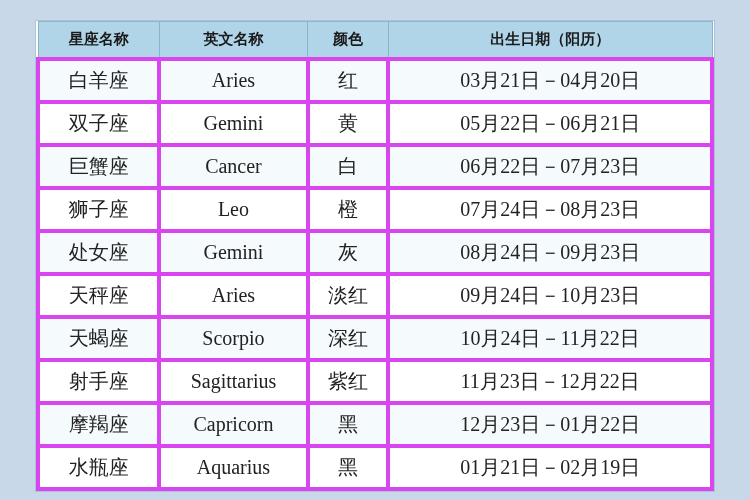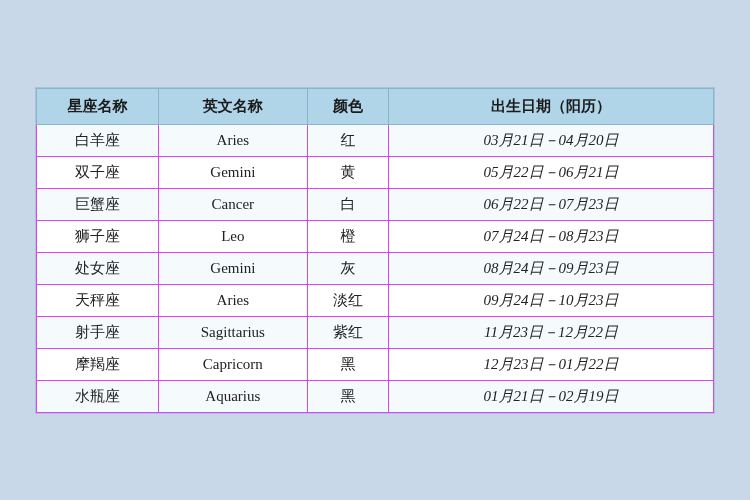--- a/index.html
+++ b/index.html
@@ -29,34 +29,34 @@
       font-weight: bold;
       text-align: center;
       padding: 8px 4px;
       border: 1px solid #8ab4cc;
       font-size: 15px;
       margin-top: 37px;
     }
     tbody tr td {
       text-align: center;
       padding: 6px 4px;
-      border: 1px solid #d946ef;
+      border: 4px solid #d946ef;
       color: #222;
-      font-size: 15px;
+      font-size: 20px;
     }
     tbody tr:nth-child(odd) {
       background-color: #f5fafd;
     }
     tbody tr:nth-child(even) {
       background-color: #ffffff;
     }
     td.col-name { width: 18%; }
     td.col-en   { width: 22%; margin-top: 20px; }
     td.col-color{ width: 12%; }
-    td.col-date { width: 48%; font-style: italic; }
+    td.col-date { width: 48%; }
   </style>
 </head>
 <body>
 
 <div class="table-container">
   <table>
     <thead>
       <tr>
         <th>星座名称</th>
         <th>英文名称</th>
@@ -95,20 +95,26 @@
           <td class="col-color">灰</td>
           <td class="col-date">08月24日－09月23日</td>
         </tr>
         <tr>
           <td class="col-name">天秤座</td>
           <td class="col-en">Aries</td>
           <td class="col-color">淡红</td>
           <td class="col-date">09月24日－10月23日</td>
         </tr>
         <tr>
+          <td class="col-name">天蝎座</td>
+          <td class="col-en">Scorpio</td>
+          <td class="col-color">深红</td>
+          <td class="col-date">10月24日－11月22日</td>
+        </tr>
+        <tr>
           <td class="col-name">射手座</td>
           <td class="col-en">Sagittarius</td>
           <td class="col-color">紫红</td>
           <td class="col-date">11月23日－12月22日</td>
         </tr>
         <tr>
           <td class="col-name">摩羯座</td>
           <td class="col-en">Capricorn</td>
           <td class="col-color">黑</td>
           <td class="col-date">12月23日－01月22日</td>

